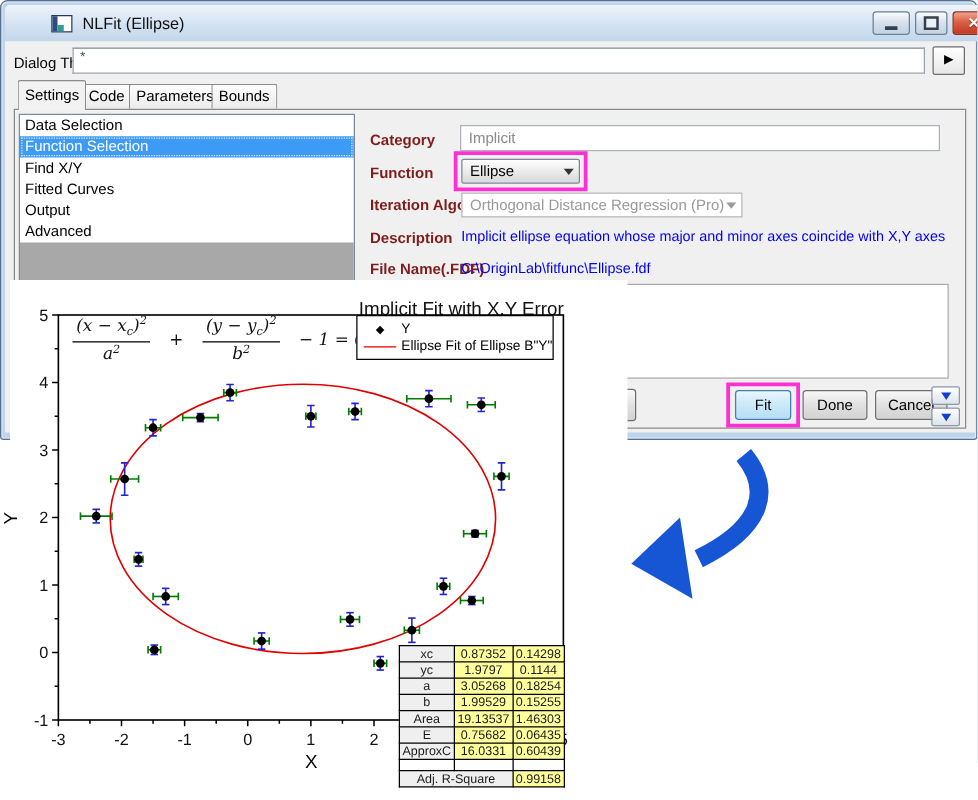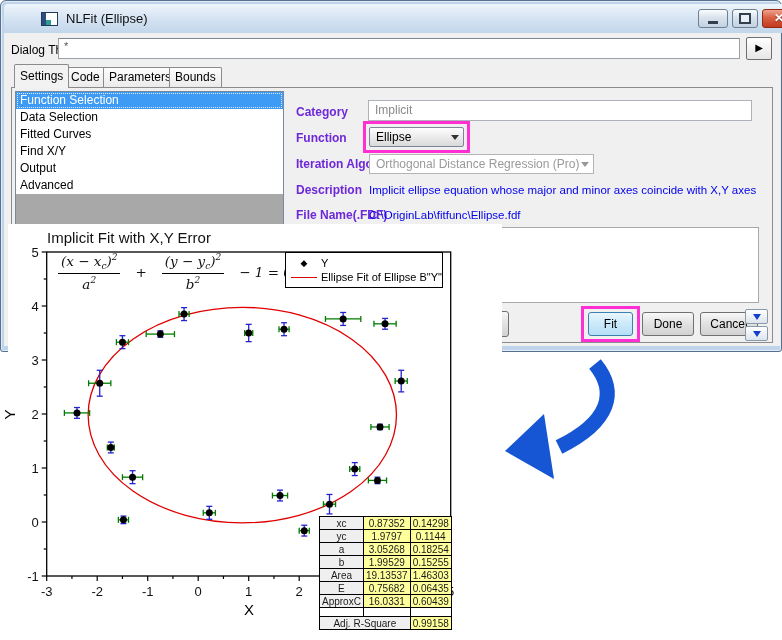--- a/index.html
+++ b/index.html
@@ -39,21 +39,21 @@
   .tab.active{top:63px;height:24px;line-height:22px;background:#f2f2f2;z-index:6;}
   .tab-page{position:absolute;left:10px;top:86px;width:762px;height:256px;background:#f0f0f0;
           border:1px solid #8b8b8b;box-sizing:border-box;}
 
   .listbox{position:absolute;left:14px;top:90px;width:269px;height:245px;background:#fff;
           border:1px solid #7b8a98;box-sizing:border-box;display:flex;flex-direction:column;}
   .list-item{height:17px;line-height:17px;font-size:12px;padding-left:4px;color:#000;flex:none;}
   .list-item.selected{background:#3d9af5;color:#fff;outline:1px dotted #dcecff;outline-offset:-2px;}
   .list-filler{flex:1;background:#a8a8a8;}
 
-  .f-label{position:absolute;left:295px;font-weight:bold;font-size:12px;color:#6d28d9;}
+  .f-label{position:absolute;left:295px;font-weight:bold;font-size:12px;color:#7f1d1d;}
   .category-box{position:absolute;left:367px;top:99px;width:384px;height:21px;background:#fff;box-sizing:border-box;
           border:1px solid #aeb3b9;color:#8a8a8a;font-size:12px;line-height:19px;padding-left:6px;}
   .function-combo{position:absolute;left:368px;top:126px;width:95px;height:20px;box-sizing:border-box;
           background:linear-gradient(#fefefe,#d9d9d9);border:1px solid #7c8696;border-radius:2px;
           font-size:12px;line-height:18px;padding-left:6px;color:#000;}
   .combo-arrow{position:absolute;right:4px;top:7px;width:0;height:0;border:4px solid transparent;border-top:5px solid #333;}
   .ring{position:absolute;border:3px solid #ff2fd4;box-sizing:border-box;z-index:4;}
   .ring.function{left:362px;top:120px;width:107px;height:32px;}
   .iter-combo{position:absolute;left:368px;top:153px;width:225px;height:20px;box-sizing:border-box;background:#fff;
           border:1px solid #b4b4b4;color:#9a9a9a;font-size:12px;line-height:18px;padding-left:6px;}
@@ -69,21 +69,21 @@
           background:linear-gradient(#eaf6fd,#cdeafa 45%,#b6def4);border-color:#3c7fb1;}
   .ring.fit{left:580px;top:305px;width:59px;height:36px;}
   .btn-done{left:641px;top:311px;width:52px;height:24px;line-height:22px;}
   .btn-cancel{left:699px;top:311px;width:58px;height:24px;line-height:22px;}
   .spin-btn{position:absolute;left:744px;width:23px;height:15px;box-sizing:border-box;border:1px solid #8899aa;
           border-radius:2px;background:linear-gradient(#ffffff,#dde4ec);text-align:center;}
   .spin-btn .tri{display:inline-block;width:0;height:0;border:4px solid transparent;border-top:6px solid #1040cc;margin-top:4px;}
 
   
   .chart-panel{position:absolute;left:8px;top:224px;width:494px;height:416px;background:#fff;z-index:2;}
-  .chart-title{position:absolute;left:39px;top:5px;width:404px;text-align:left;font-size:15px;color:#111;}
+  .chart-title{position:absolute;left:39px;top:15px;width:404px;text-align:right;font-size:15px;color:#111;}
   #plot{position:absolute;left:0;top:0;}
   #plot text{font-family:"Liberation Sans",sans-serif;fill:#111;}
   .x-title{position:absolute;left:39px;top:377px;width:404px;text-align:center;font-size:15px;}
   .y-title{position:absolute;left:-4px;top:182px;font-size:15px;transform:rotate(-90deg);}
   .equation{position:absolute;left:50px;top:28px;font-family:"DejaVu Serif",serif;font-style:italic;
           font-size:13.5px;display:flex;align-items:center;gap:15px;color:#111;}
   .frac{display:inline-flex;flex-direction:column;align-items:center;line-height:1.15;}
   .frac .num{padding:0 3px 1px;border-bottom:1px solid #000;}
   .frac .den{padding-top:1px;text-align:center;}
   .equation sup{font-size:9px;}
@@ -135,24 +135,24 @@
     <div class="theme-box">*</div>
     <div class="theme-expand">▶</div>
 
     <div class="tab active" style="left:13px;">Settings</div>
     <div class="tab" style="left:64px;">Code</div>
     <div class="tab" style="left:102px;">Parameters</div>
     <div class="tab" style="left:168px;">Bounds</div>
     <div class="tab-page"></div>
 
     <div class="listbox">
+      <div class="list-item">Data Selection</div>
       <div class="list-item selected">Function Selection</div>
-      <div class="list-item">Data Selection</div>
+      <div class="list-item">Find X/Y</div>
       <div class="list-item">Fitted Curves</div>
-      <div class="list-item">Find X/Y</div>
       <div class="list-item">Output</div>
       <div class="list-item">Advanced</div>
       <div class="list-filler"></div>
     </div>
 
     <div class="f-label" style="top:104px;">Category</div>
     <div class="f-label" style="top:130px;">Function</div>
     <div class="f-label" style="top:156px;">Iteration Algorithm</div>
     <div class="f-label" style="top:182px;">Description</div>
     <div class="f-label" style="top:207px;">File Name(.FDF)</div>

